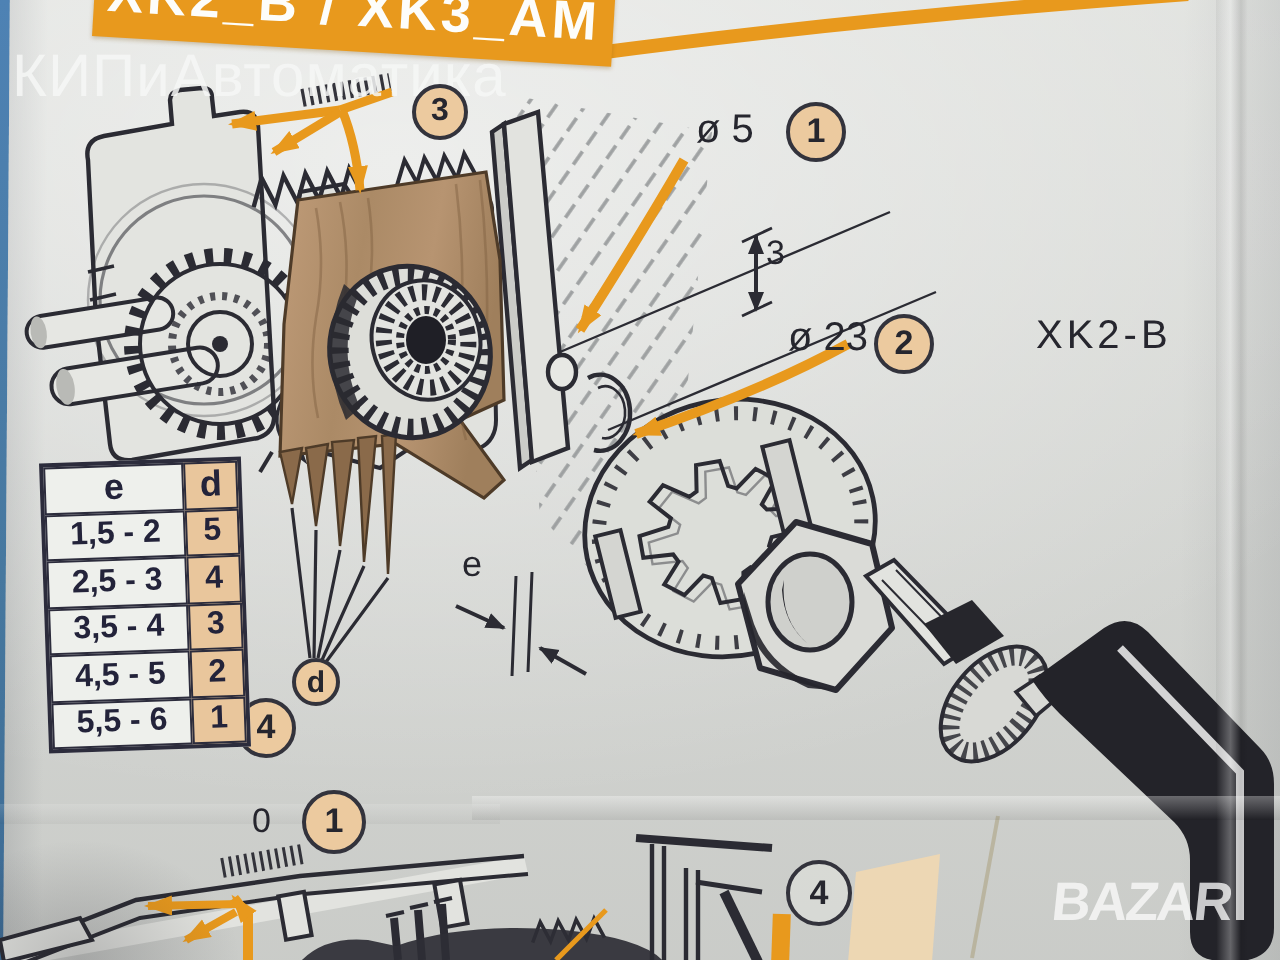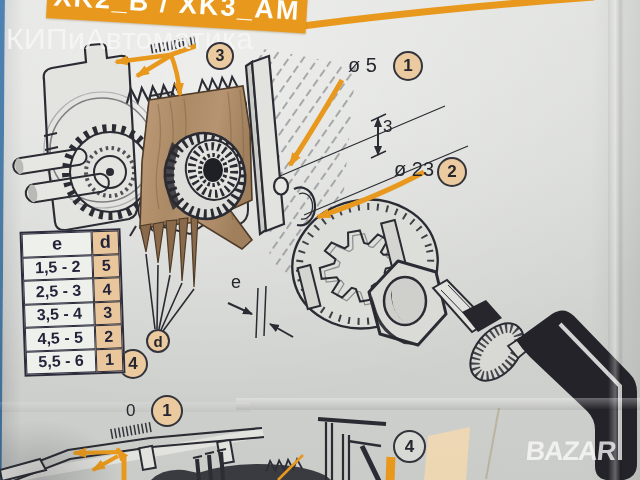--- a/index.html
+++ b/index.html
@@ -251,20 +251,21 @@
   <div class="banner">
     <span>XK2_B / XK3_AM</span>
   </div>
 
   <div class="wm-top">КИПиАвтоматика</div>
   <div class="wm-bot">BAZAR</div>
 
   <div class="lbl lbl-dia5">ø 5</div>
   <div class="lbl lbl-15">3</div>
   <div class="lbl lbl-dia31">ø 23</div>
+  <div class="lbl lbl-model">XK2-B</div>
   <div class="lbl lbl-e">e</div>
   <div class="lbl lbl-0">0</div>
 
   <div class="co co-3">3</div>
   <div class="co co-1">1</div>
   <div class="co co-2">2</div>
   <div class="co co-d">d</div>
   <div class="co co-4a">4</div>
   <div class="co co-1b">1</div>
   <div class="co co-4b">4</div>

